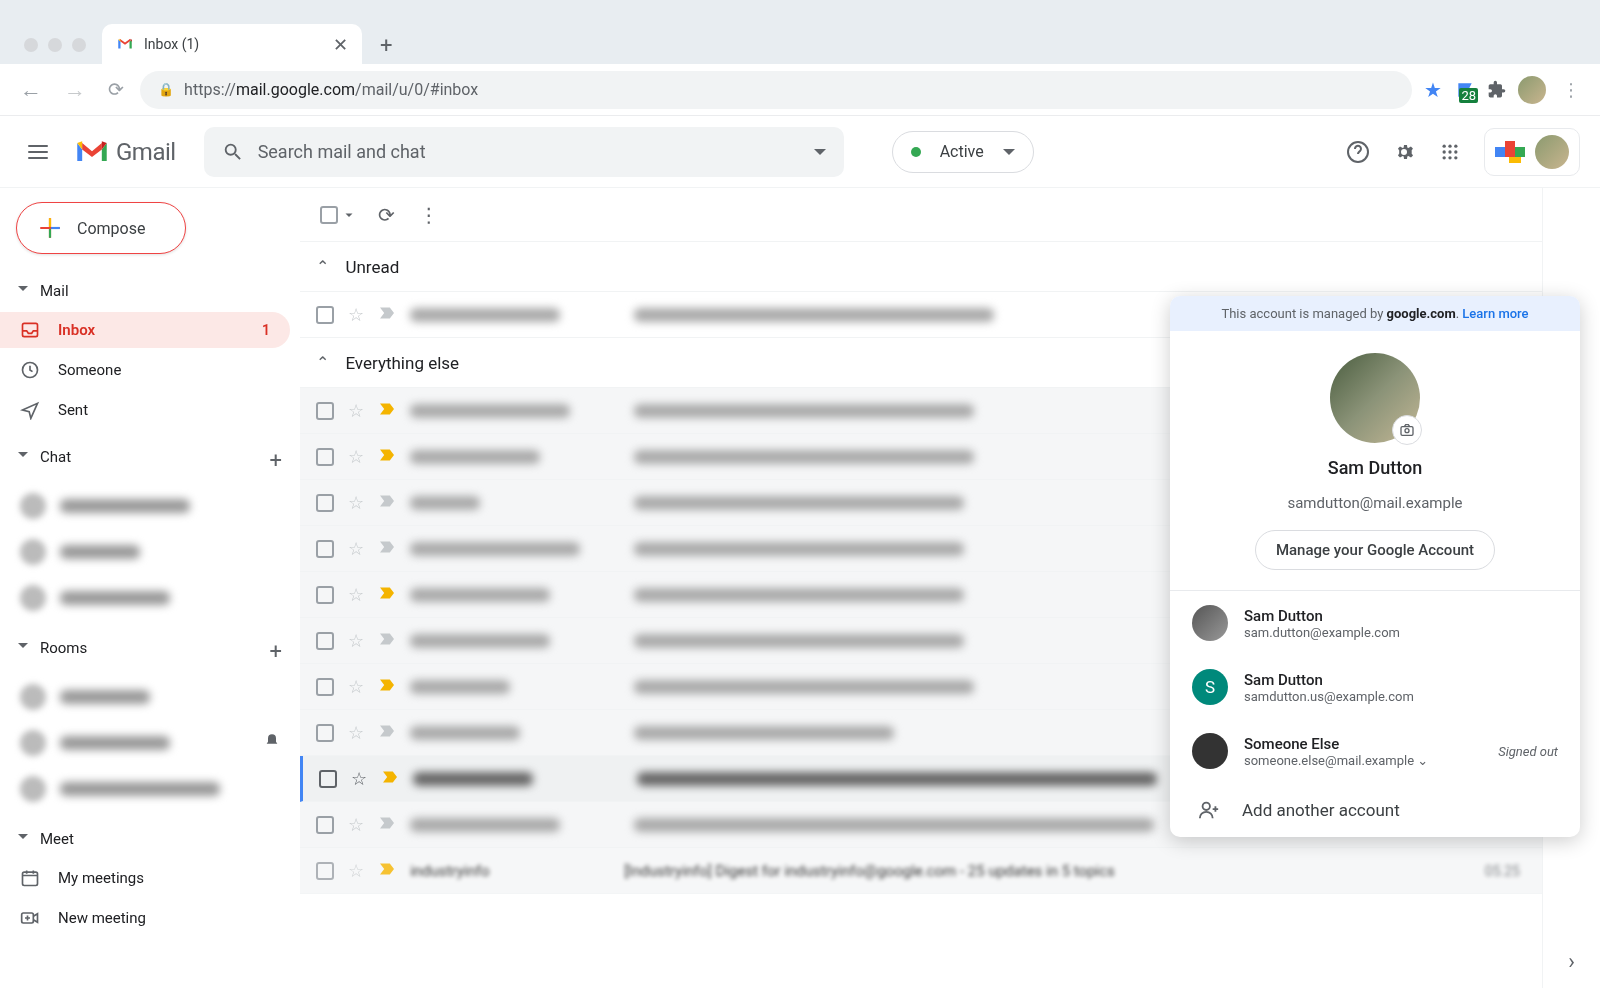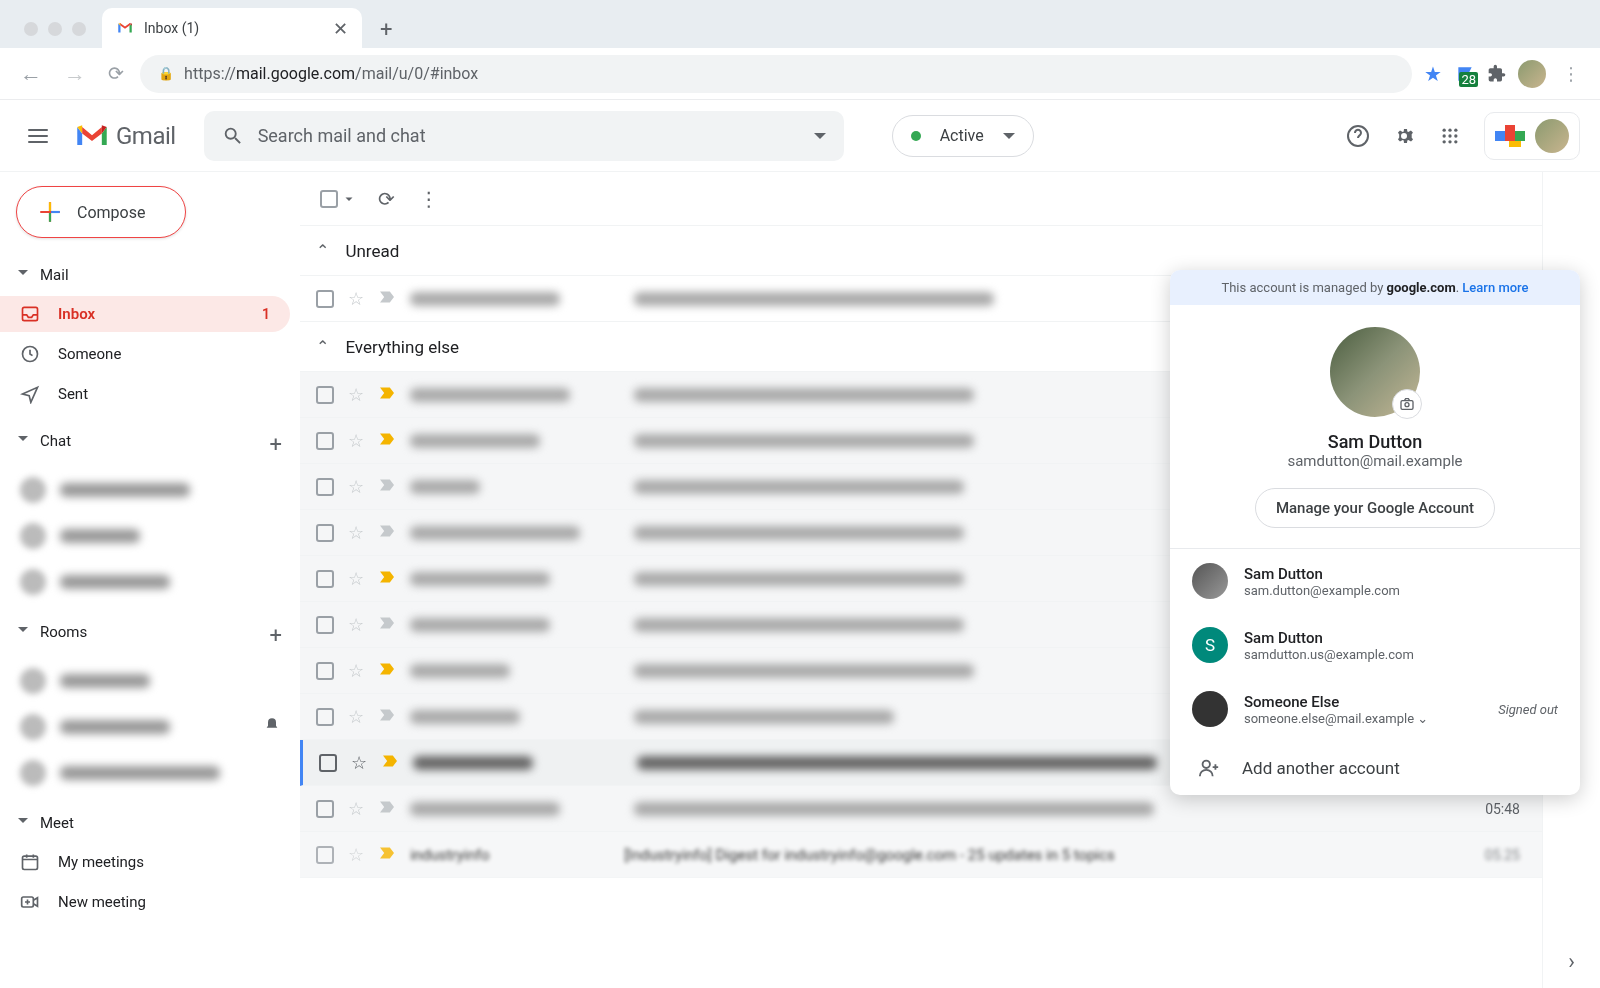--- a/index.html
+++ b/index.html
@@ -1,18 +1,18 @@
 <!DOCTYPE html>
 <html><head>
 <meta charset="utf-8">
 <style>
 *{margin:0;padding:0;box-sizing:border-box;font-family:"Google Sans",Roboto,Arial,sans-serif}
 body{background:#f7f9fa;overflow:hidden}
 .browser{width:1600px;height:988px;background:#e8edf1;display:flex;flex-direction:column}
-.tab-row{height:48px;display:flex;align-items:flex-end;padding:0 16px;gap:8px}
+.tab-row{height:64px;display:flex;align-items:flex-end;padding:0 16px;gap:8px}
 .traffic{display:flex;gap:10px;align-items:center;padding:0 8px 12px}
 .dot{width:14px;height:14px;border-radius:50%;background:#d6d8db}
 .tab{background:#fff;border-radius:10px 10px 0 0;height:40px;display:flex;align-items:center;padding:0 14px;gap:10px;width:260px}
 .tab svg{width:18px;height:18px}
 .tab-title{font-size:14px;color:#3c4043;flex:1}
 .tab-close{color:#5f6368;font-size:18px;cursor:pointer}
 .new-tab{color:#5f6368;font-size:22px;padding:0 10px 6px;cursor:pointer}
 .addr-row{background:#fff;height:52px;display:flex;align-items:center;padding:0 14px;gap:10px;border-bottom:1px solid #ebecee}
 .nav-ico{color:#9aa0a6;font-size:22px;cursor:pointer;padding:6px}
 .url-bar{flex:1;background:#f1f3f4;border-radius:22px;height:38px;display:flex;align-items:center;padding:0 18px;gap:10px;color:#5f6368;font-size:16px}
@@ -60,29 +60,29 @@
 .mail-row.sel{background:#f5f6f7}
 .mail-row.sel.bold{background:#eff1f2}
 .star-ico{color:#c5c9cc;font-size:18px}
 .tag-ico{color:#c5c9cc}
 .tag-ico.imp{color:#f4b400}
 .blur-s{height:14px;background:#aaa;border-radius:6px;filter:blur(4px);flex-shrink:0}
 .mail-time{margin-left:auto;font-size:14px;color:#5f6368;padding-right:6px}
 .bold .mail-time{font-weight:700;color:#202124}
 .side-rail{width:58px;display:flex;flex-direction:column;align-items:center;padding:14px 0;border-left:1px solid #f1f3f4}
 .rail-chev{margin-top:auto;color:#5f6368;font-size:22px;cursor:pointer}
-.popup{position:absolute;top:170px;right:20px;width:410px;background:#fff;border-radius:10px;box-shadow:0 4px 20px rgba(0,0,0,0.2);z-index:50;display:flex;flex-direction:column;overflow:hidden}
+.popup{position:absolute;top:180px;right:20px;width:410px;background:#fff;border-radius:10px;box-shadow:0 4px 20px rgba(0,0,0,0.2);z-index:50;display:flex;flex-direction:column;overflow:hidden}
 .pop-banner{background:#e8f0fe;padding:10px 18px;font-size:13px;color:#5f6368;text-align:center}
 .pop-banner b{color:#202124}
 .pop-banner a{color:#1a73e8;text-decoration:none;font-weight:500}
 .pop-main{padding:22px 0 20px;display:flex;flex-direction:column;align-items:center;border-bottom:1px solid #e8eaed}
 .big-av{width:90px;height:90px;border-radius:50%;background:linear-gradient(135deg,#4a5d3f 0%,#8b9378 50%,#c4b896 100%);position:relative}
 .cam-badge{position:absolute;bottom:-2px;right:-2px;width:30px;height:30px;background:#fff;border-radius:50%;border:1px solid #dadce0;display:flex;align-items:center;justify-content:center;font-size:15px}
 .pop-name{font-size:18px;color:#202124;margin-top:14px;font-weight:500}
-.pop-email{font-size:15px;color:#5f6368;margin-top:0}
+.pop-email{font-size:15px;color:#5f6368;margin-top:16px}
 .manage-btn{margin-top:18px;border:1px solid #dadce0;border-radius:20px;padding:10px 20px;font-size:15px;color:#3c4043;cursor:pointer;font-weight:500}
 .acct-row{display:flex;align-items:center;gap:16px;padding:14px 22px;cursor:pointer}
 .acct-av{width:36px;height:36px;border-radius:50%;background:#888;display:flex;align-items:center;justify-content:center;color:#fff;font-size:17px}
 .acct-av.teal{background:#00897b}
 .acct-av.dark{background:#333}
 .acct-info{display:flex;flex-direction:column;flex:1}
 .acct-name{font-size:15px;color:#202124;font-weight:500}
 .acct-email{font-size:13px;color:#5f6368}
 .signed-out{font-size:13px;color:#5f6368;font-style:italic}
 .add-row{display:flex;align-items:center;gap:22px;padding:16px 28px;cursor:pointer;font-size:17px;color:#3c4043}

